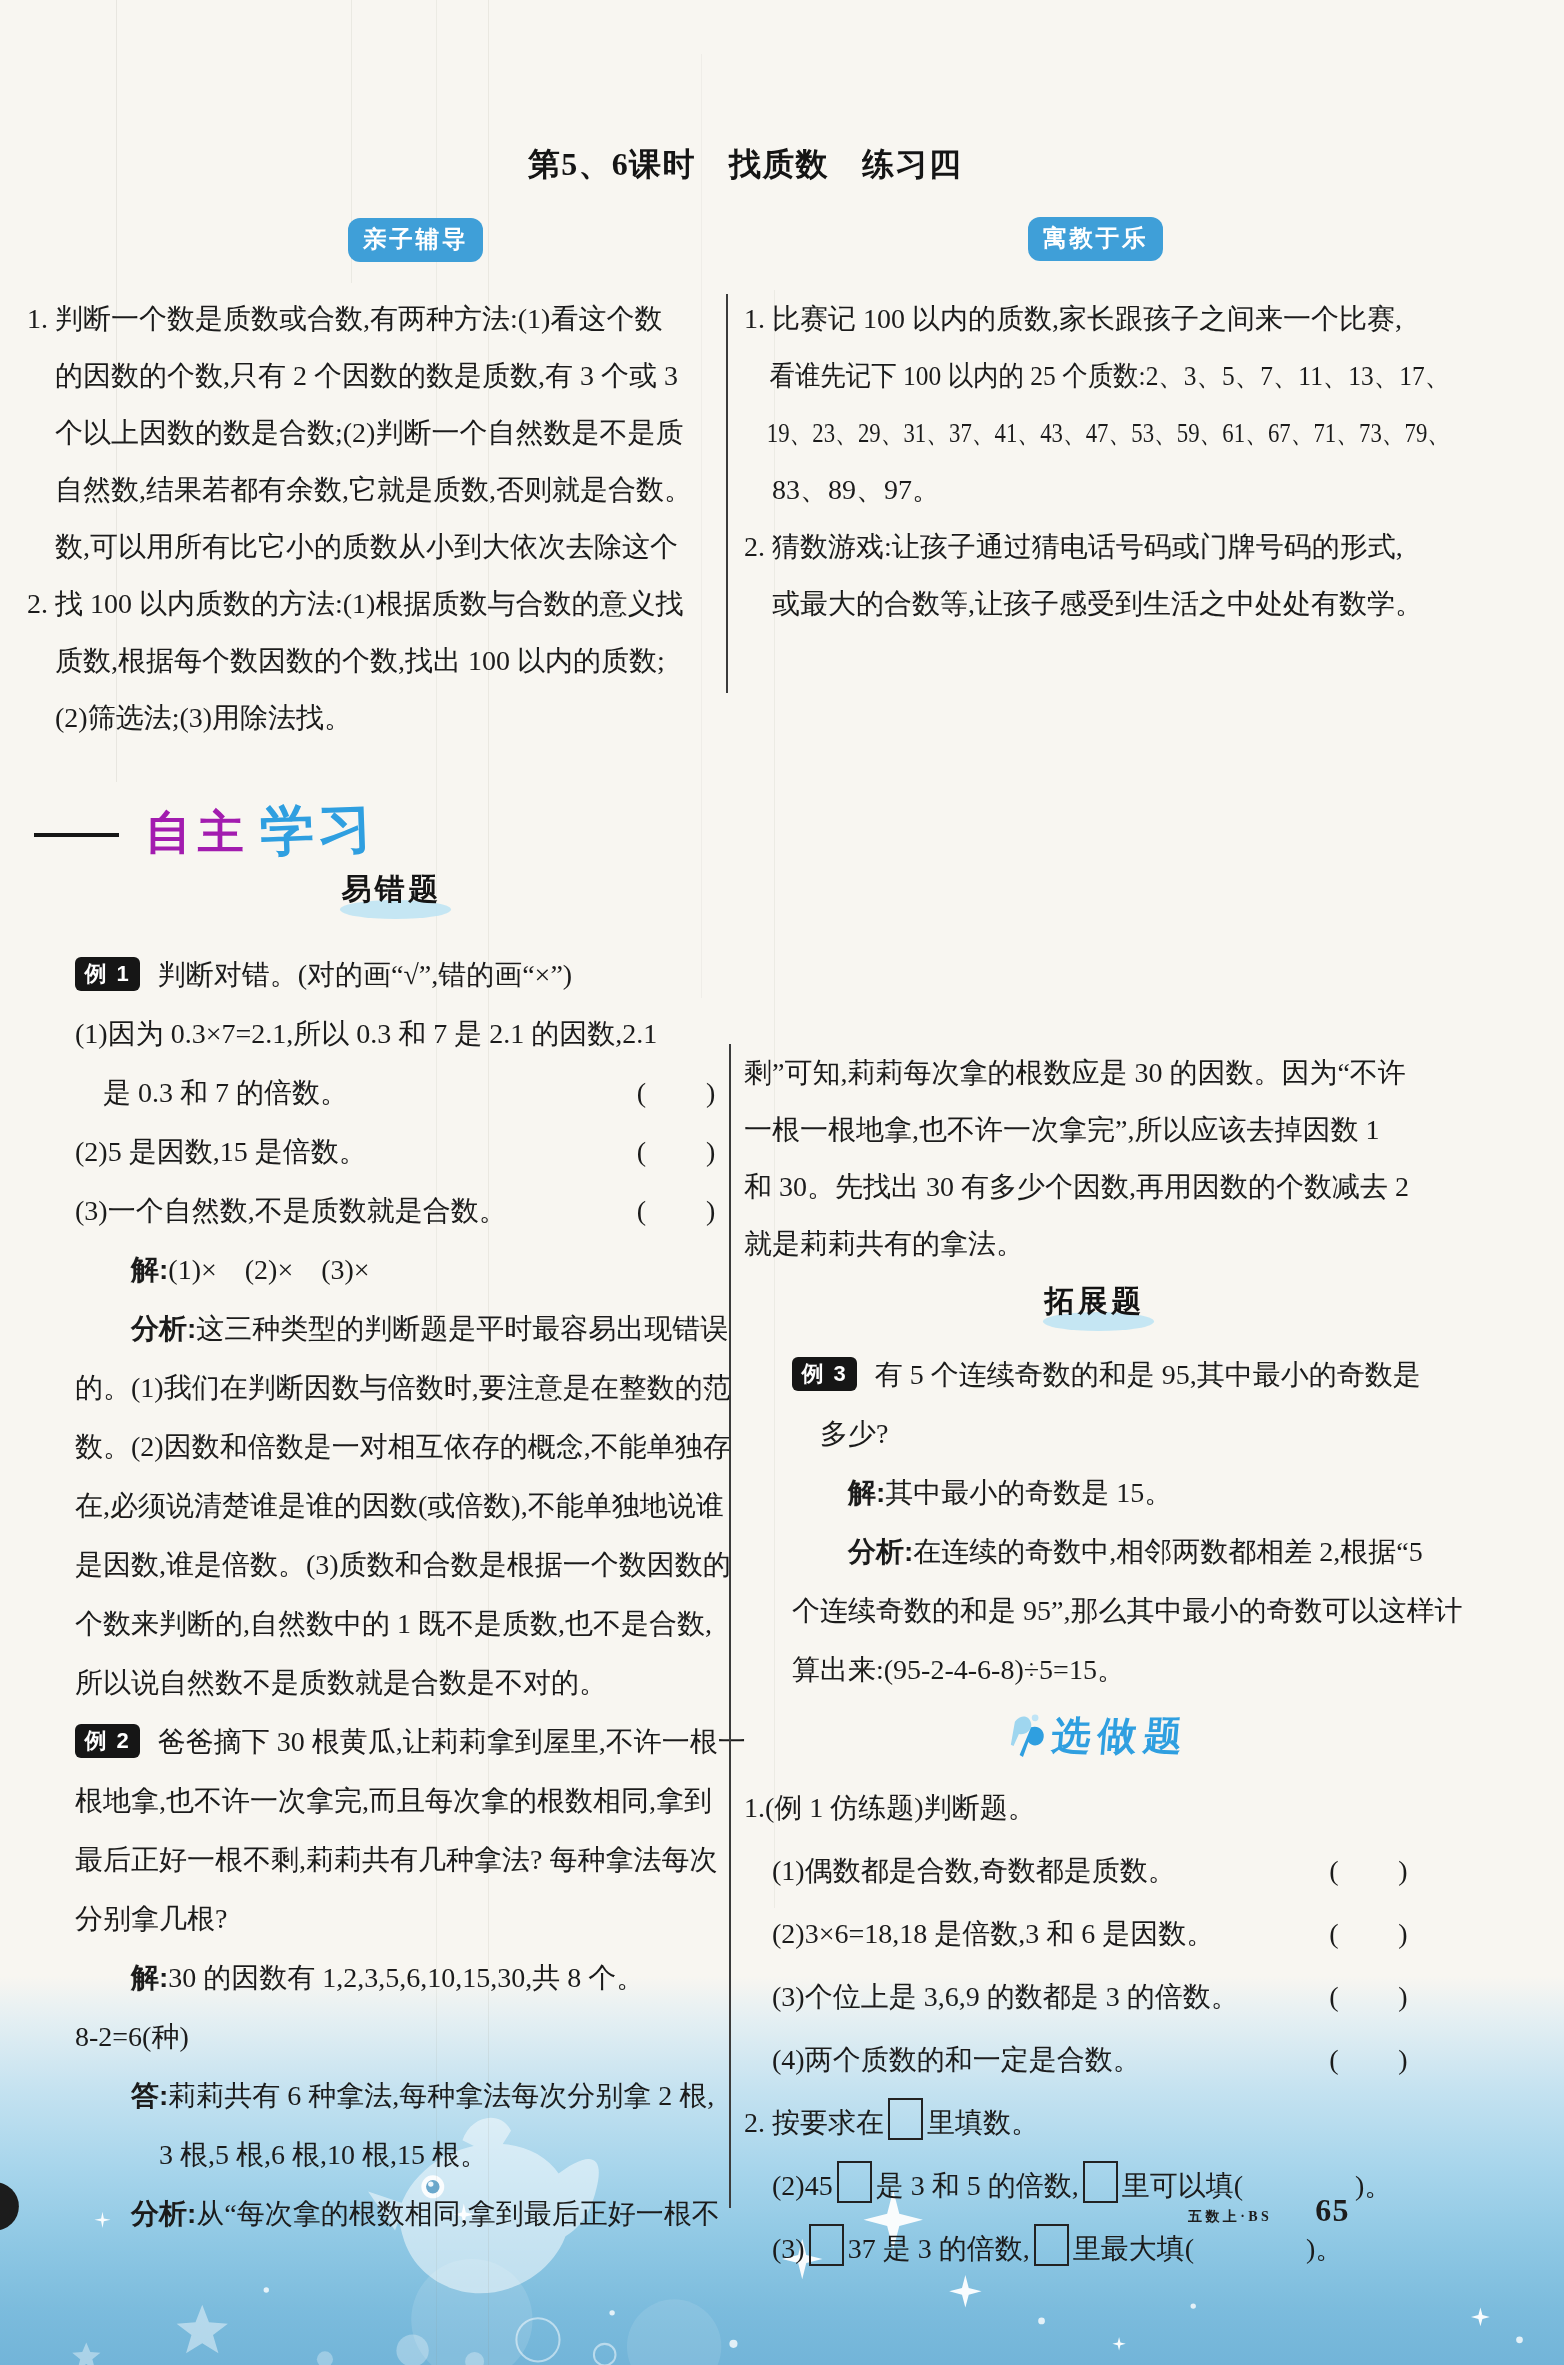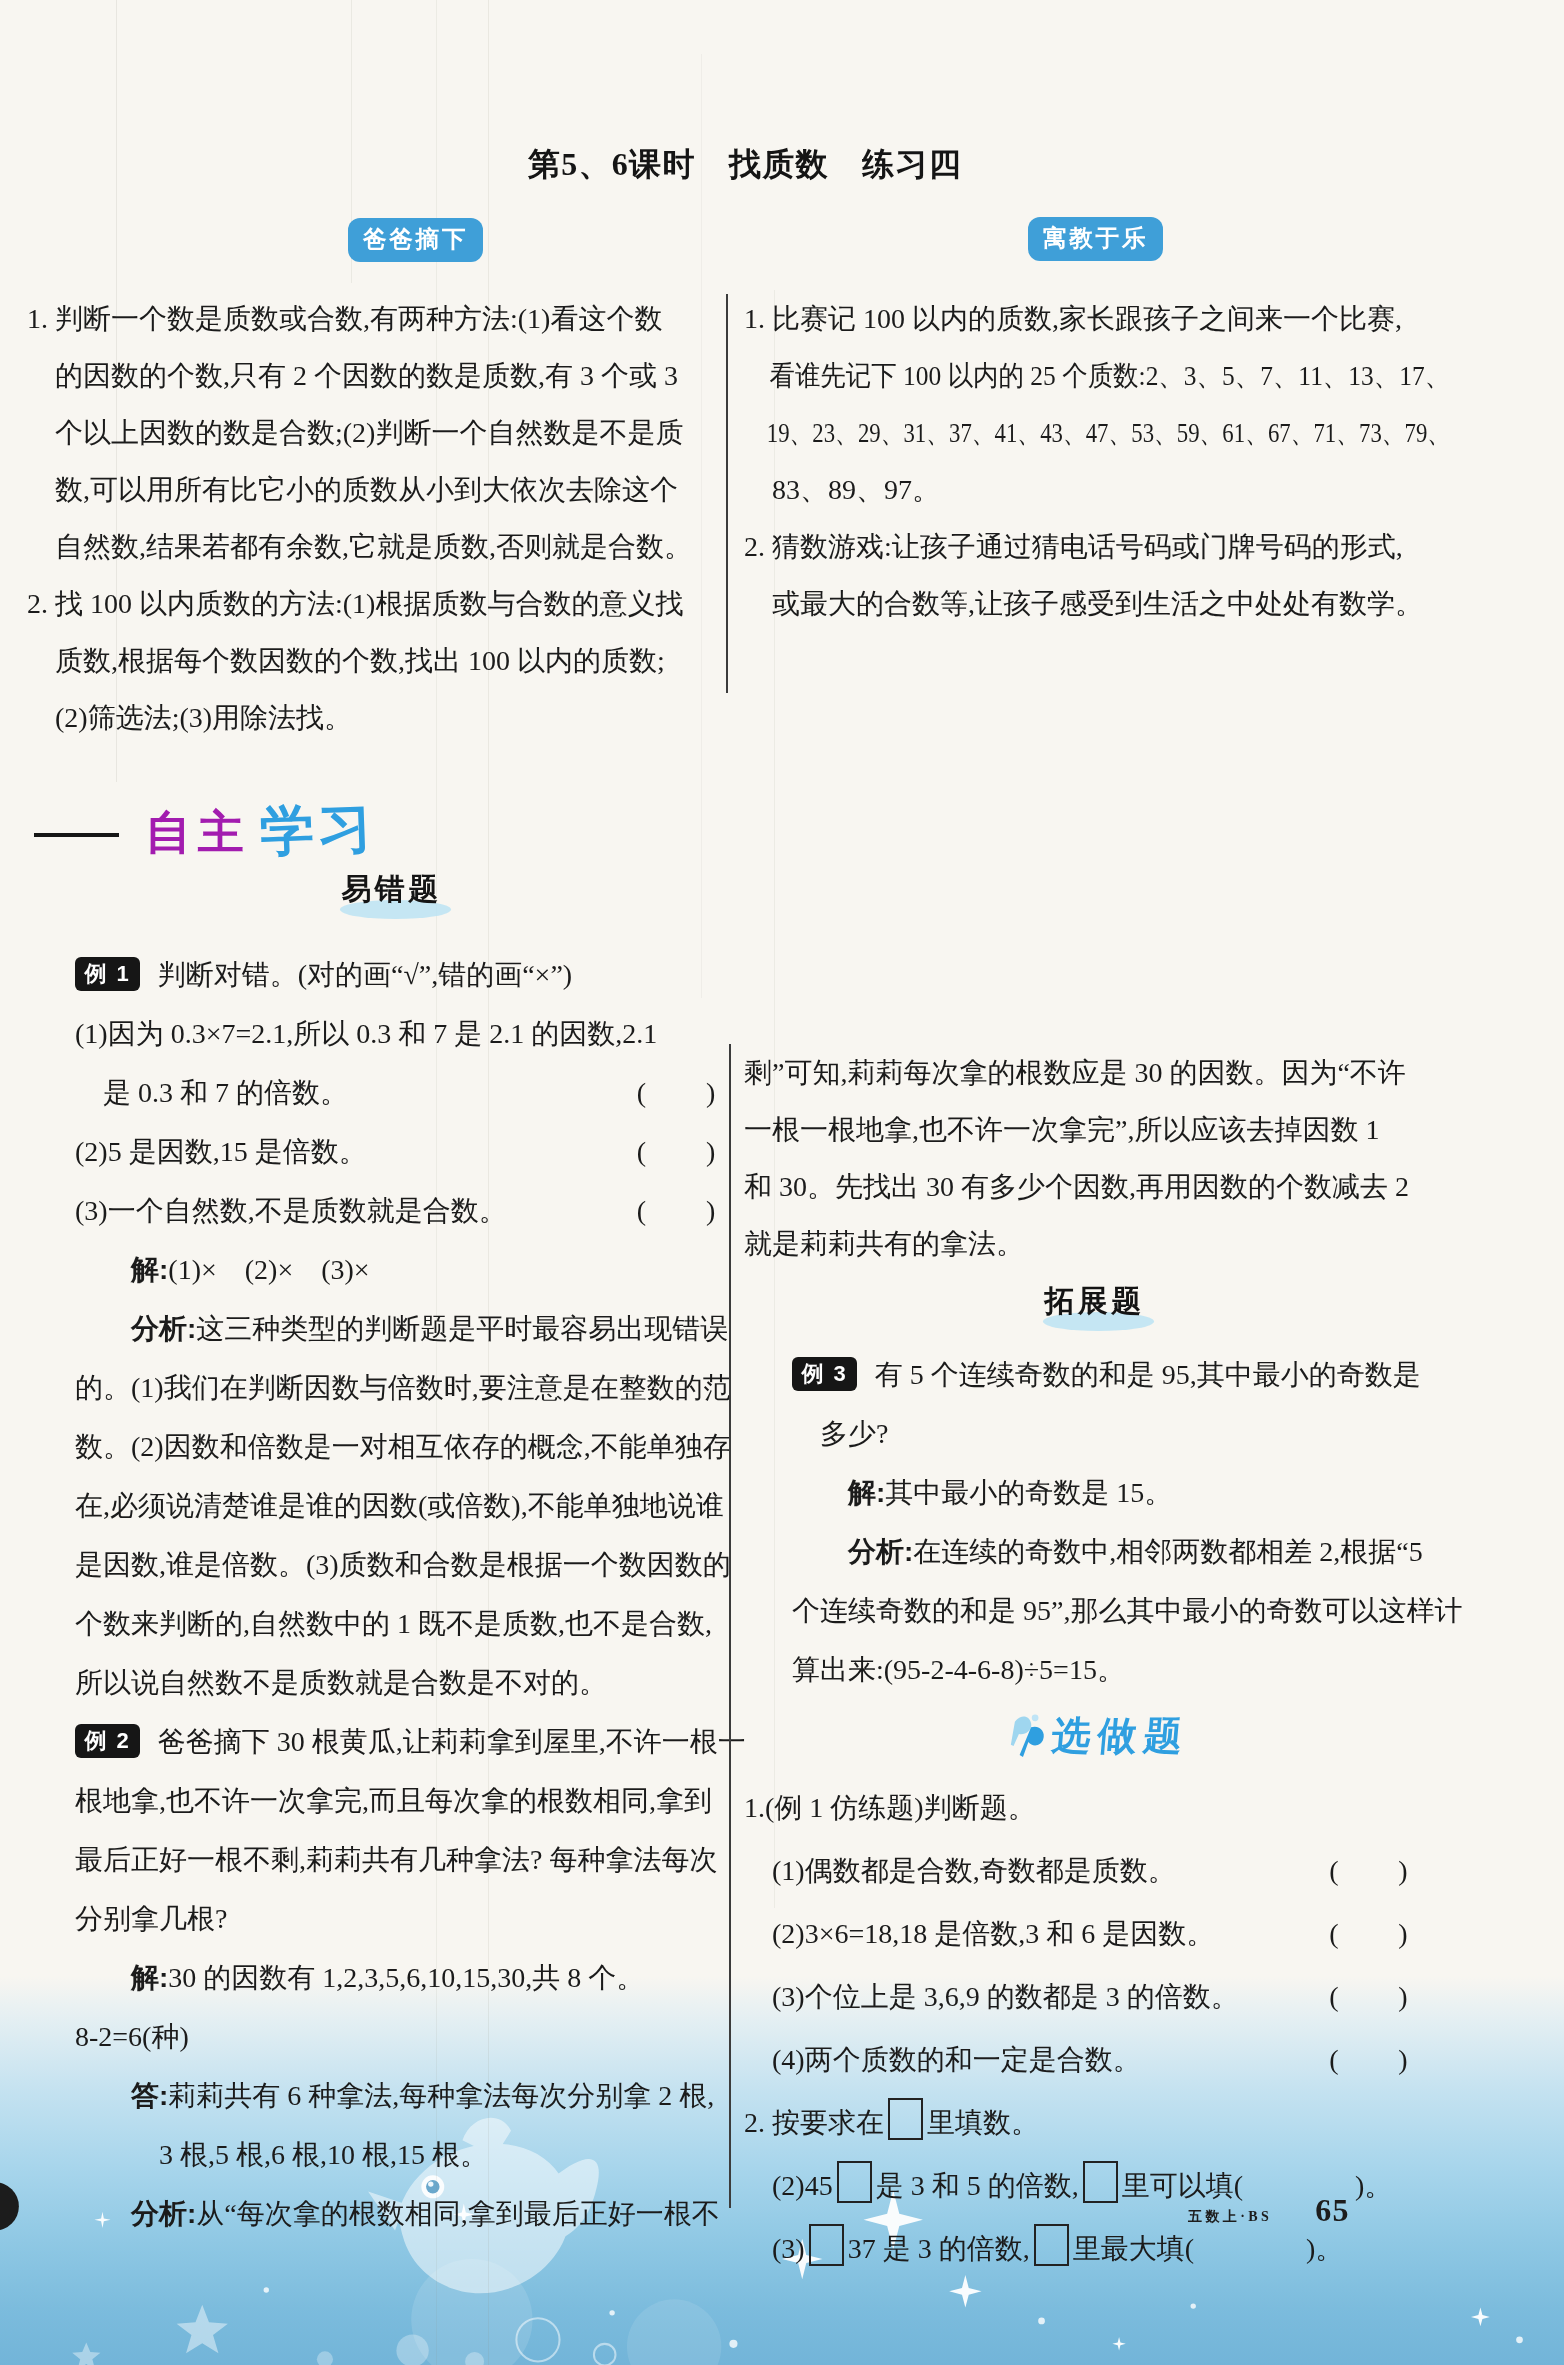--- a/index.html
+++ b/index.html
@@ -112,30 +112,30 @@
 
   <div class="fold" style="left:116px;top:0;height:782px;opacity:.14"></div>
   <div class="fold" style="left:351px;top:0;height:283px;opacity:.12"></div>
   <div class="fold" style="left:436px;top:0;height:2366px;opacity:.10"></div>
   <div class="fold" style="left:488px;top:0;height:2366px;opacity:.13"></div>
   <div class="fold" style="left:701px;top:54px;height:944px;opacity:.08"></div>
   <div class="fold" style="left:774px;top:290px;height:1618px;opacity:.10"></div>
 
   <div class="title">第5、6课时　找质数　练习四</div>
 
-  <div class="badge" style="left:348px;top:218px;">爸爸摘下</div>
+  <div class="badge" style="left:348px;top:218px;">亲子辅导</div>
   <div class="badge" style="left:1028px;top:217px;">寓教于乐</div>
 
   <div class="tblock lines-85" style="left:27px;top:290px;width:695px;">
 
   <div class="line"><span class="tline">1. 判断一个数是质数或合数,有两种方法:(1)看这个数</span><span class="bracket"></span></div>
       <div class="line"><span class="tline">　的因数的个数,只有 2 个因数的数是质数,有 3 个或 3</span><span class="bracket"></span></div>
       <div class="line"><span class="tline">　个以上因数的数是合数;(2)判断一个自然数是不是质</span><span class="bracket"></span></div>
+      <div class="line"><span class="tline">　自然数,结果若都有余数,它就是质数,否则就是合数。</span><span class="bracket"></span></div>
       <div class="line"><span class="tline">　数,可以用所有比它小的质数从小到大依次去除这个</span><span class="bracket"></span></div>
-      <div class="line"><span class="tline">　自然数,结果若都有余数,它就是质数,否则就是合数。</span><span class="bracket"></span></div>
       <div class="line"><span class="tline">2. 找 100 以内质数的方法:(1)根据质数与合数的意义找</span><span class="bracket"></span></div>
       <div class="line"><span class="tline">　质数,根据每个数因数的个数,找出 100 以内的质数;</span><span class="bracket"></span></div>
       <div class="line"><span class="tline">　(2)筛选法;(3)用除法找。</span><span class="bracket"></span></div>
     </div>
   <div class="tblock lines-85" style="left:744px;top:290px;width:701px;">
 
   <div class="line"><span class="tline">1. 比赛记 100 以内的质数,家长跟孩子之间来一个比赛,</span><span class="bracket"></span></div>
       <div class="line"><span class="tline" style="display: inline-block; transform-origin: 0px 60%; transform: scaleX(0.909111);">　看谁先记下 100 以内的 25 个质数:2、3、5、7、11、13、17、</span><span class="bracket"></span></div>
       <div class="line"><span class="tline" style="display: inline-block; transform-origin: 0px 60%; transform: scaleX(0.813533);">　19、23、29、31、37、41、43、47、53、59、61、67、71、73、79、</span><span class="bracket"></span></div>
       <div class="line"><span class="tline">　83、89、97。</span><span class="bracket"></span></div>

